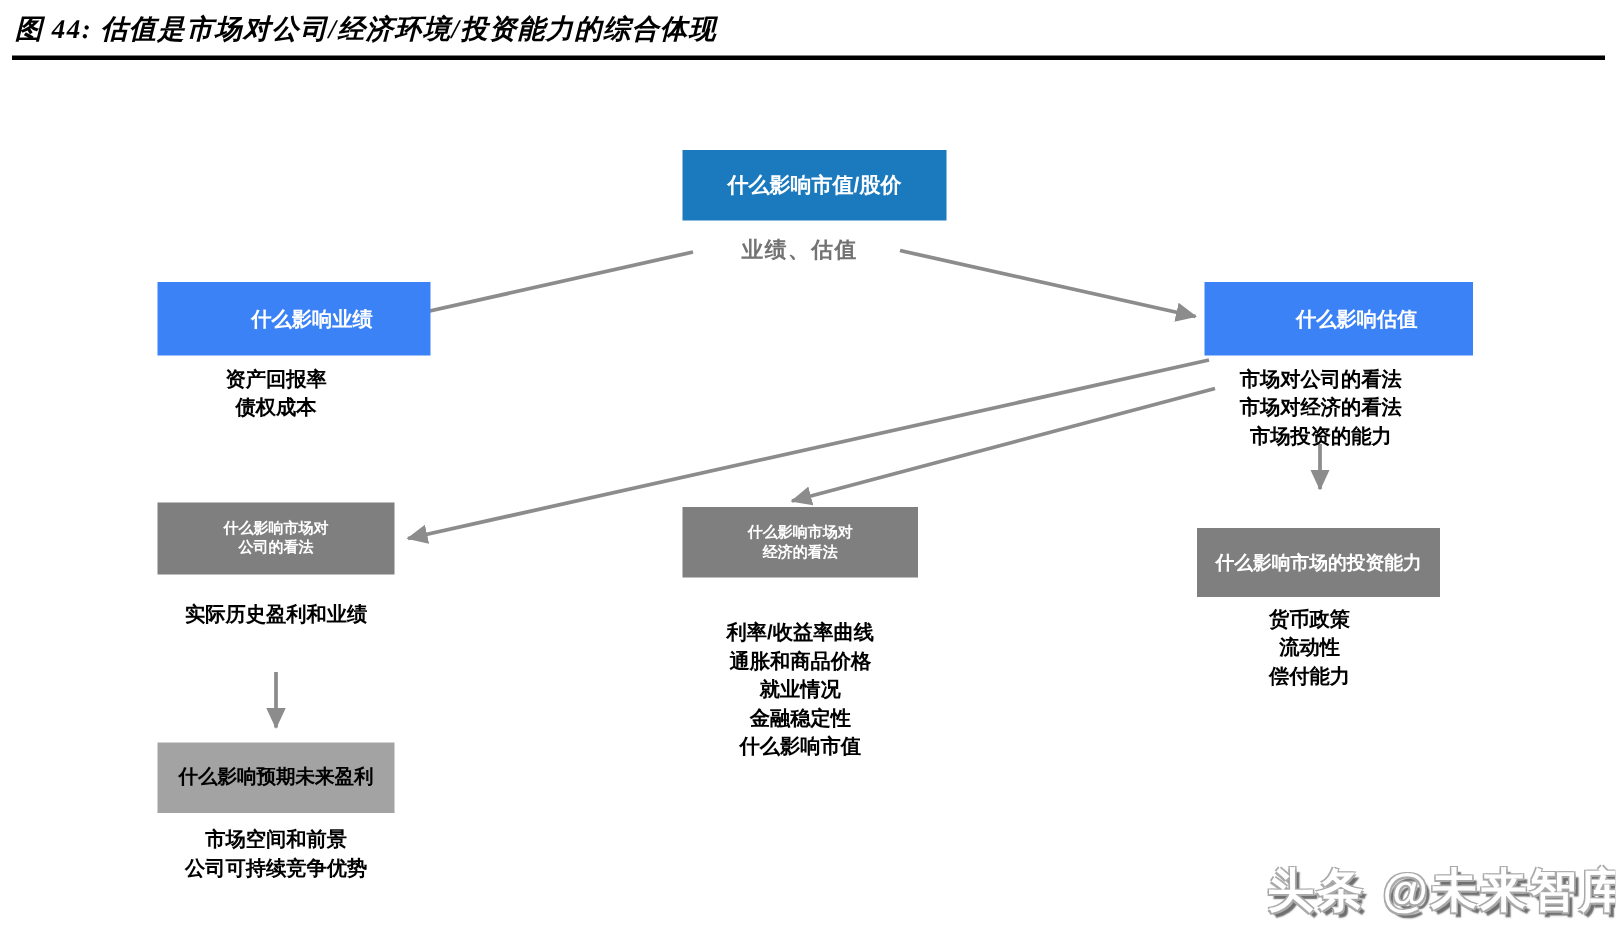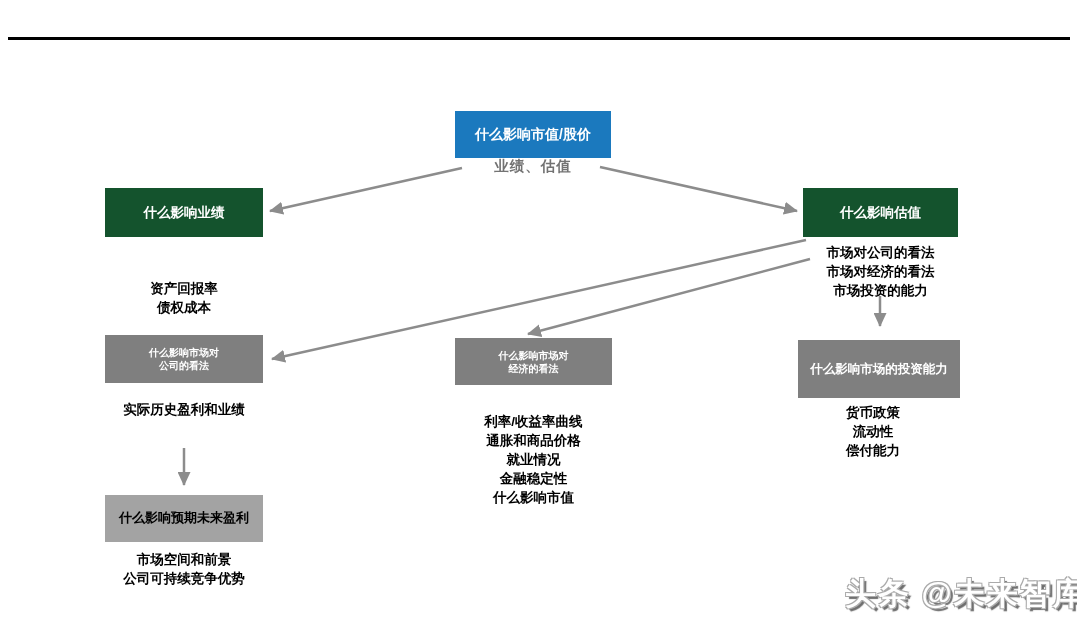--- a/index.html
+++ b/index.html
@@ -26,21 +26,21 @@
   
   .node{
     position:absolute;
     display:flex;align-items:center;justify-content:center;
     text-align:center;
     font-weight:bold;
     white-space:pre-line;
     line-height:1.3;
   }
   .node.blue   {background:#1B79BE;color:#fff;font-size:14px;}
-  .node.lblue  {background:#14532d;color:#fff;font-size:13.5px;}
+  .node.lblue  {background:#3b82f6;color:#fff;font-size:13.5px;padding-left:24px;}
   .node.dgray  {background:#7F7F7F;color:#fff;font-size:10px;}
   .node.lgray  {background:#a3a3a3;color:#000;font-size:13px;}
 
   .note{
     position:absolute;text-align:center;font-weight:bold;
     font-size:14.5px;color:#737373;letter-spacing:1px;
   }
   .vlist{
     position:absolute;text-align:center;font-weight:bold;
     font-size:13.5px;color:#000;line-height:19px;
@@ -58,42 +58,43 @@
       -1px  1px 0 #aaaaaa, 1px  1px 0 #aaaaaa,
        3px  3px 1px #6e6e6e;
     white-space:nowrap;
   }
 </style>
 </head>
 <body>
 
 <div class="canvas">
 
+  <div class="fig-title">图 44:  估值是市场对公司/经济环境/投资能力的综合体现</div>
   <div class="title-rule"></div>
 
   <svg class="arrow-layer" width="1077" height="626" viewBox="0 0 1077 626">
     <defs>
       <marker id="ah" markerUnits="userSpaceOnUse" markerWidth="15" markerHeight="13" refX="13" refY="6.5" orient="auto">
         <path d="M0,0 L14,6.5 L0,13 z" fill="#8C8C8C"></path>
       </marker>
     </defs>
     <line x1="462" y1="168" x2="270" y2="211" stroke="#8C8C8C" stroke-width="2.5" marker-end="url(#ah)"></line>
     <line x1="600" y1="167" x2="797" y2="211" stroke="#8C8C8C" stroke-width="2.5" marker-end="url(#ah)"></line>
     <line x1="806" y1="240" x2="272" y2="359" stroke="#8C8C8C" stroke-width="2.5" marker-end="url(#ah)"></line>
     <line x1="810" y1="259" x2="528" y2="334" stroke="#8C8C8C" stroke-width="2.5" marker-end="url(#ah)"></line>
     <line x1="880" y1="296" x2="880" y2="326" stroke="#8C8C8C" stroke-width="2.5" marker-end="url(#ah)"></line>
     <line x1="184" y1="448" x2="184" y2="485" stroke="#8C8C8C" stroke-width="2.5" marker-end="url(#ah)"></line>
   </svg>
 
-  <div class="node blue" style="left:455px;top:111px;width:156px;height:47px;text-align:right;">什么影响市值/股价</div>
+  <div class="node blue" style="left:455px;top:100px;width:176px;height:47px;text-align:right;">什么影响市值/股价</div>
 
   <div class="note" style="left:430px;top:157px;width:206px;">业绩、估值</div>
 
   <div class="node lblue" style="left:105px;top:188px;width:158px;height:49px;">什么影响业绩</div>
-  <div class="vlist" style="left:75px;top:243px;width:218px;margin-top:36px;">
+  <div class="vlist" style="left:75px;top:243px;width:218px;">
     <div>资产回报率</div>
     <div>债权成本</div>
   </div>
 
   <div class="node lblue" style="left:803px;top:188px;width:155px;height:49px;">什么影响估值</div>
   <div class="vlist" style="left:778px;top:243px;width:205px;">
     <div>市场对公司的看法</div>
     <div>市场对经济的看法</div>
     <div>市场投资的能力</div>
   </div>
@@ -107,21 +108,21 @@
   <div class="node dgray" style="left:455px;top:338px;width:157px;height:47px;">什么影响市场对
 经济的看法</div>
   <div class="vlist" style="left:430px;top:412px;width:207px;">
     <div>利率/收益率曲线</div>
     <div>通胀和商品价格</div>
     <div>就业情况</div>
     <div>金融稳定性</div>
     <div>什么影响市值</div>
   </div>
 
-  <div class="node dgray" style="left:798px;top:340px;width:162px;height:58px;font-size:12.5px;">什么影响市场的投资能力</div>
+  <div class="node dgray" style="left:798px;top:352px;width:162px;height:46px;font-size:12.5px;">什么影响市场的投资能力</div>
   <div class="vlist" style="left:772px;top:403px;width:202px;">
     <div>货币政策</div>
     <div>流动性</div>
     <div>偿付能力</div>
   </div>
 
   <div class="node lgray" style="left:105px;top:495px;width:158px;height:47px;">什么影响预期未来盈利</div>
   <div class="vlist" style="left:60px;top:550px;width:248px;">
     <div>市场空间和前景</div>
     <div>公司可持续竞争优势</div>

